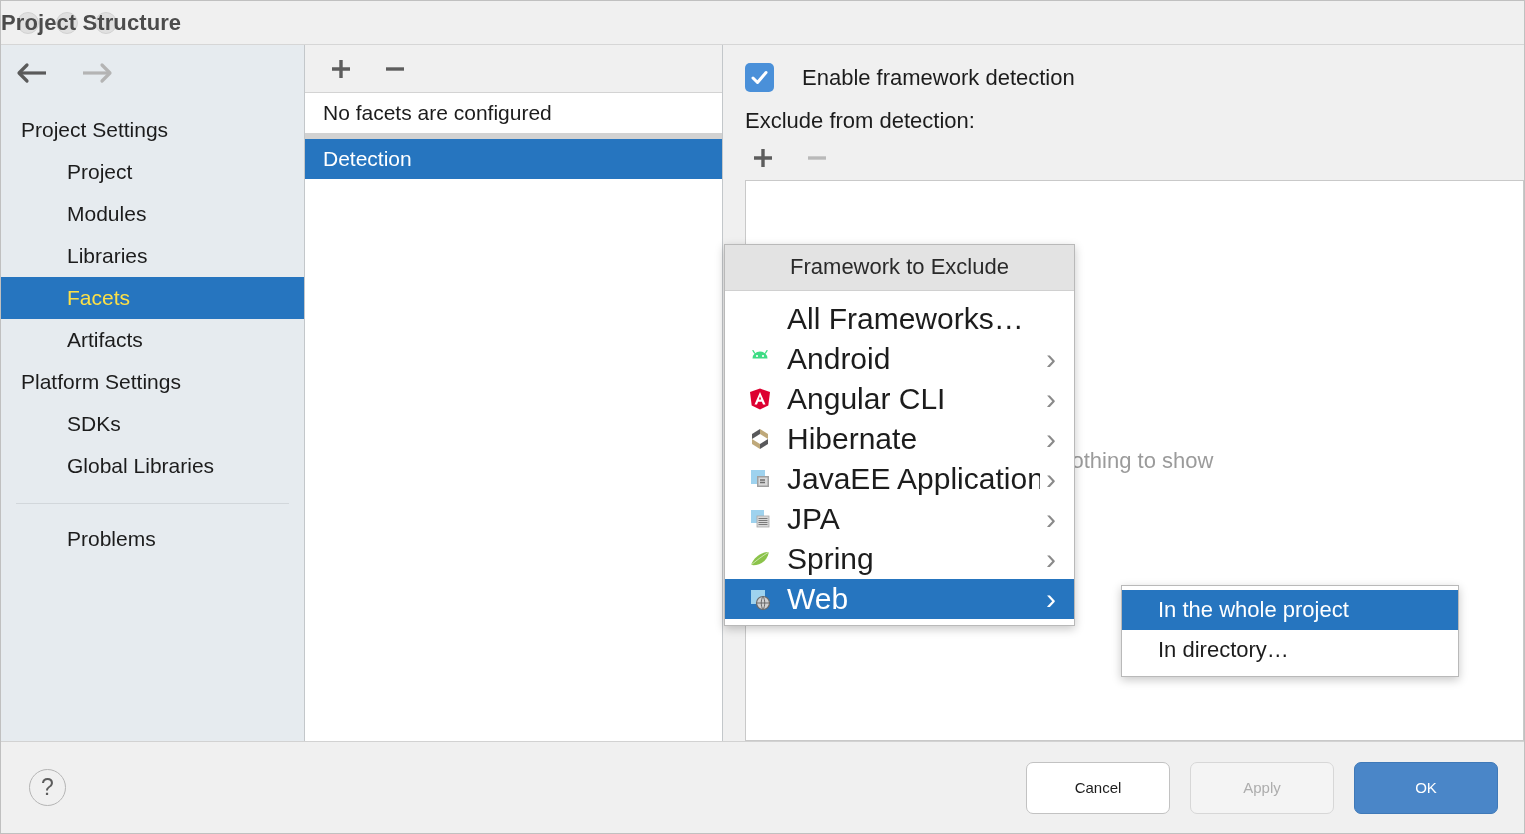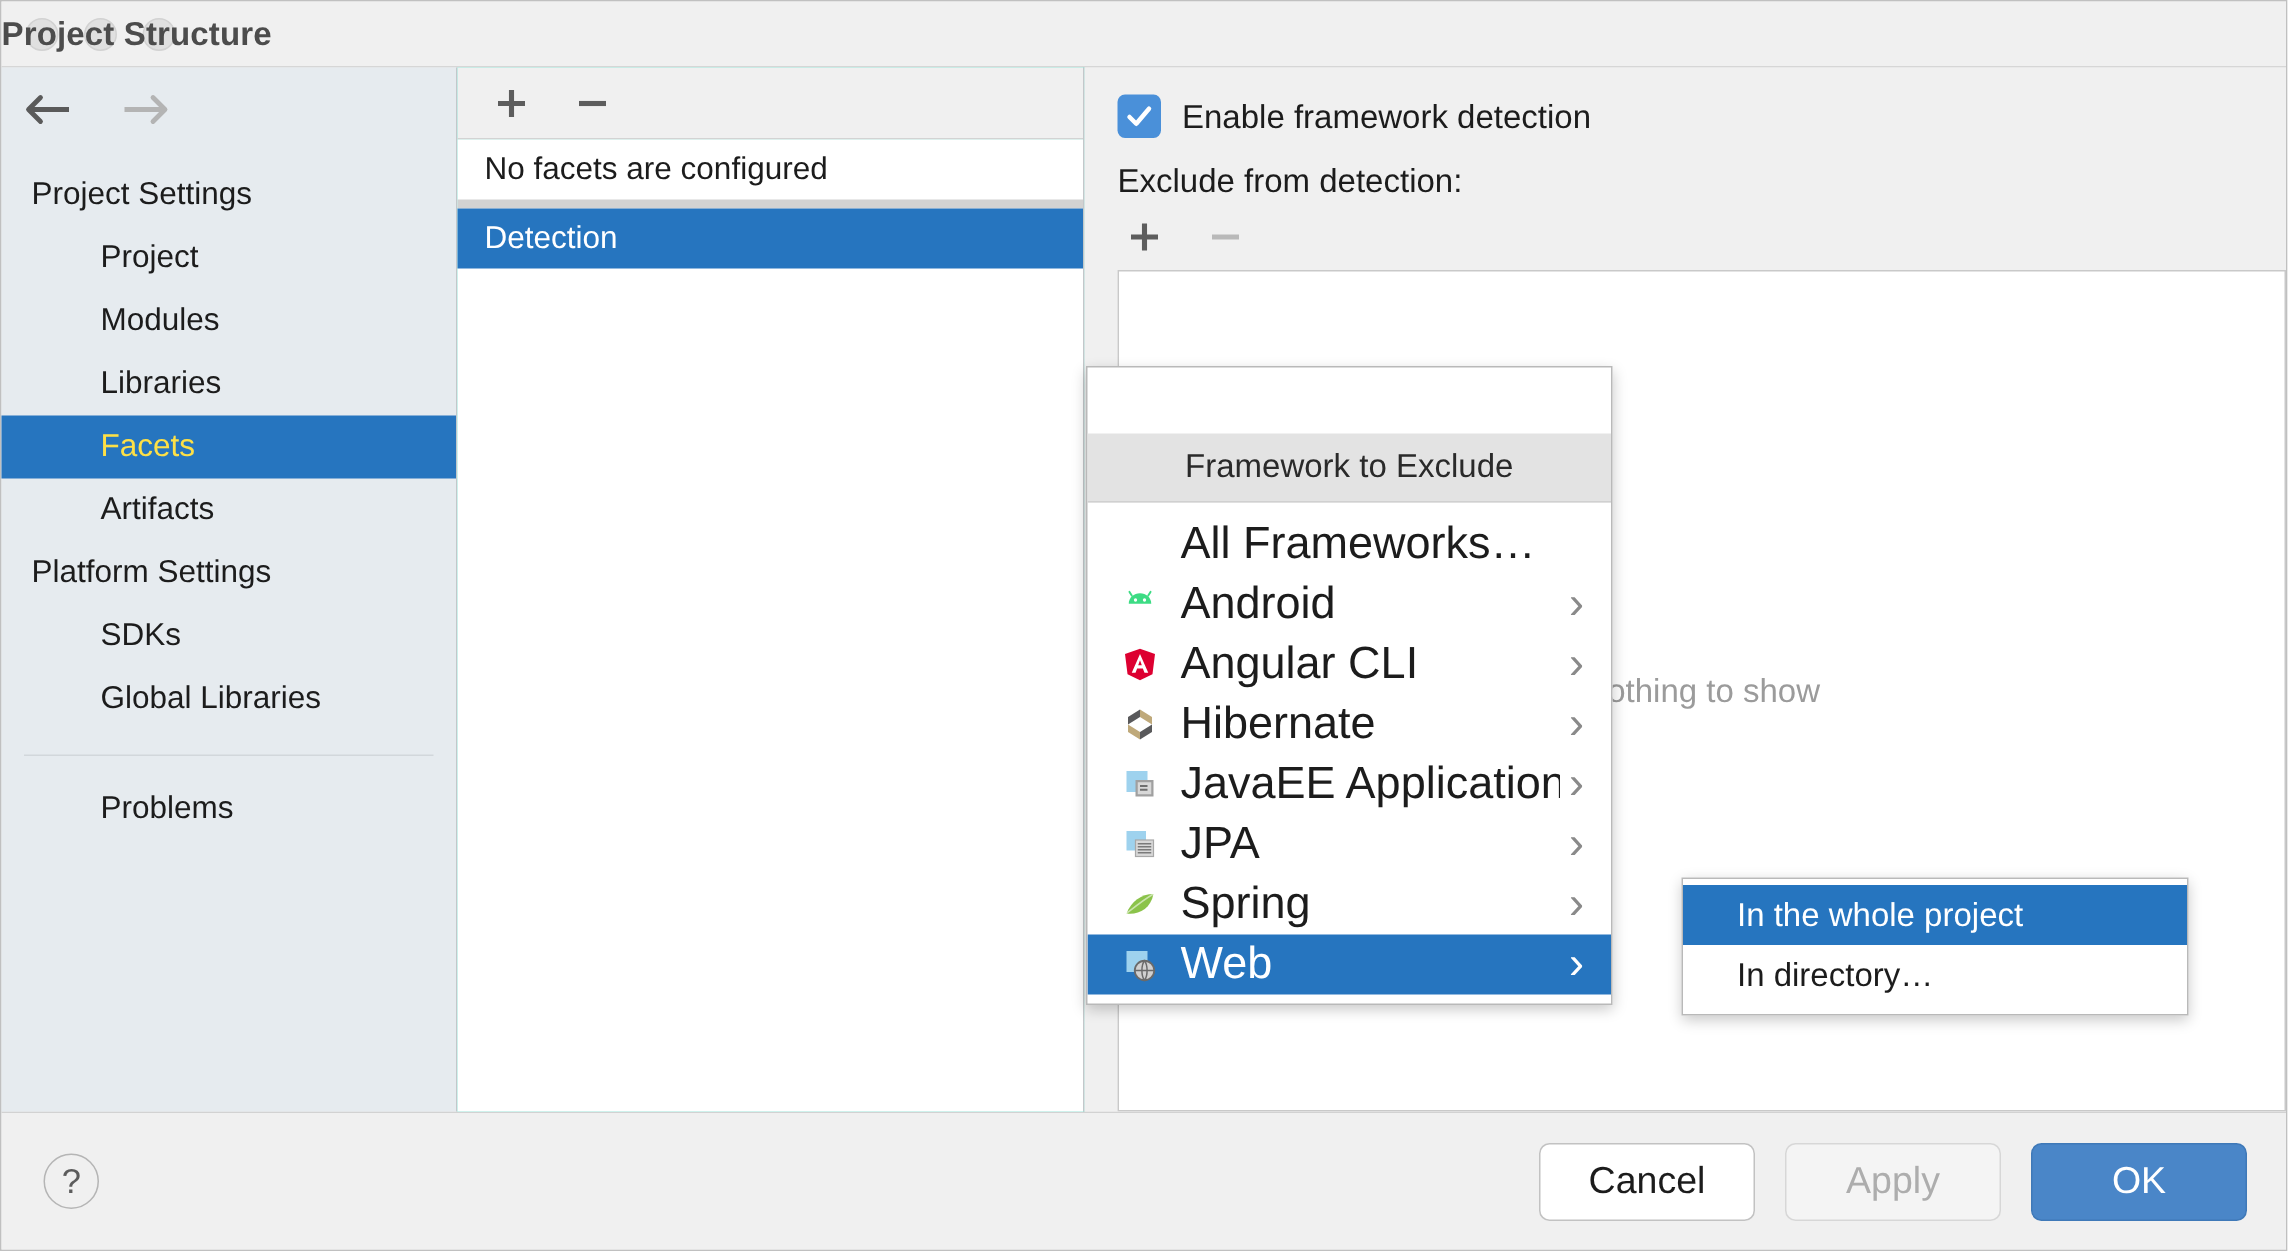--- a/index.html
+++ b/index.html
@@ -99,21 +99,21 @@
   .facet-row.selected { background: #2675bf; color: #ffffff; }
 
   
   .right {
     flex: 1; min-width: 0;
     background: #f0f0f0;
     display: flex; flex-direction: column;
     position: relative;
   }
   .chk-row {
-    display: flex; align-items: center; gap: 14px;
+    display: flex; align-items: center; gap: 28px;
     padding: 18px 0 0 22px;
   }
   .checkbox {
     width: 29px; height: 29px; border-radius: 5px;
     background: #4a90d9; flex: none;
     display: flex; align-items: center; justify-content: center;
   }
   .chk-label { font-size: 22px; color: #1c1c1c; }
   .excl-label {
     font-size: 22px; color: #1c1c1c;
@@ -143,21 +143,20 @@
     box-shadow: 0 3px 9px rgba(0,0,0,.22);
     z-index: 50;
     overflow: hidden;
   }
   .menu-header {
     background: #e3e3e3;
     border-bottom: 1px solid #d0d0d0;
     font-size: 22px; color: #2a2a2a;
     text-align: center;
     padding: 9px 0 10px;
-    margin-top: 44px;
   }
   .menu-list { padding: 8px 0 6px; }
   .menu-item {
     display: flex; align-items: center;
     height: 40px; padding: 0 12px 0 22px;
     font-size: 30px; color: #1c1c1c;
     white-space: nowrap;
   }
   .menu-item.selected { background: #2675bf; color: #ffffff; }
   .mi-icon {
@@ -198,21 +197,21 @@
     width: 37px; height: 37px; border-radius: 50%;
     border: 1px solid #b5b5b5; background: #f0f0f0;
     display: flex; align-items: center; justify-content: center;
     font-size: 23px; color: #5c5c5c;
   }
   .footer-spacer { flex: 1; }
   .btn {
     min-width: 144px; height: 52px; margin-left: 20px;
     border-radius: 7px; border: 1px solid #c2c2c2;
     background: #ffffff; color: #1c1c1c;
-    font-size: 25px; font-family: "Liberation Sans", sans-serif;
+    font-size: 15px; font-family: "Liberation Sans", sans-serif;
     display: flex; align-items: center; justify-content: center;
   }
   .btn.disabled { color: #adadad; background: #f4f4f4; border-color: #d7d7d7; }
   .btn.primary {
     background: #4a86c8; border-color: #3f79b8; color: #ffffff;
   }
 </style>
 </head>
 <body>
 

